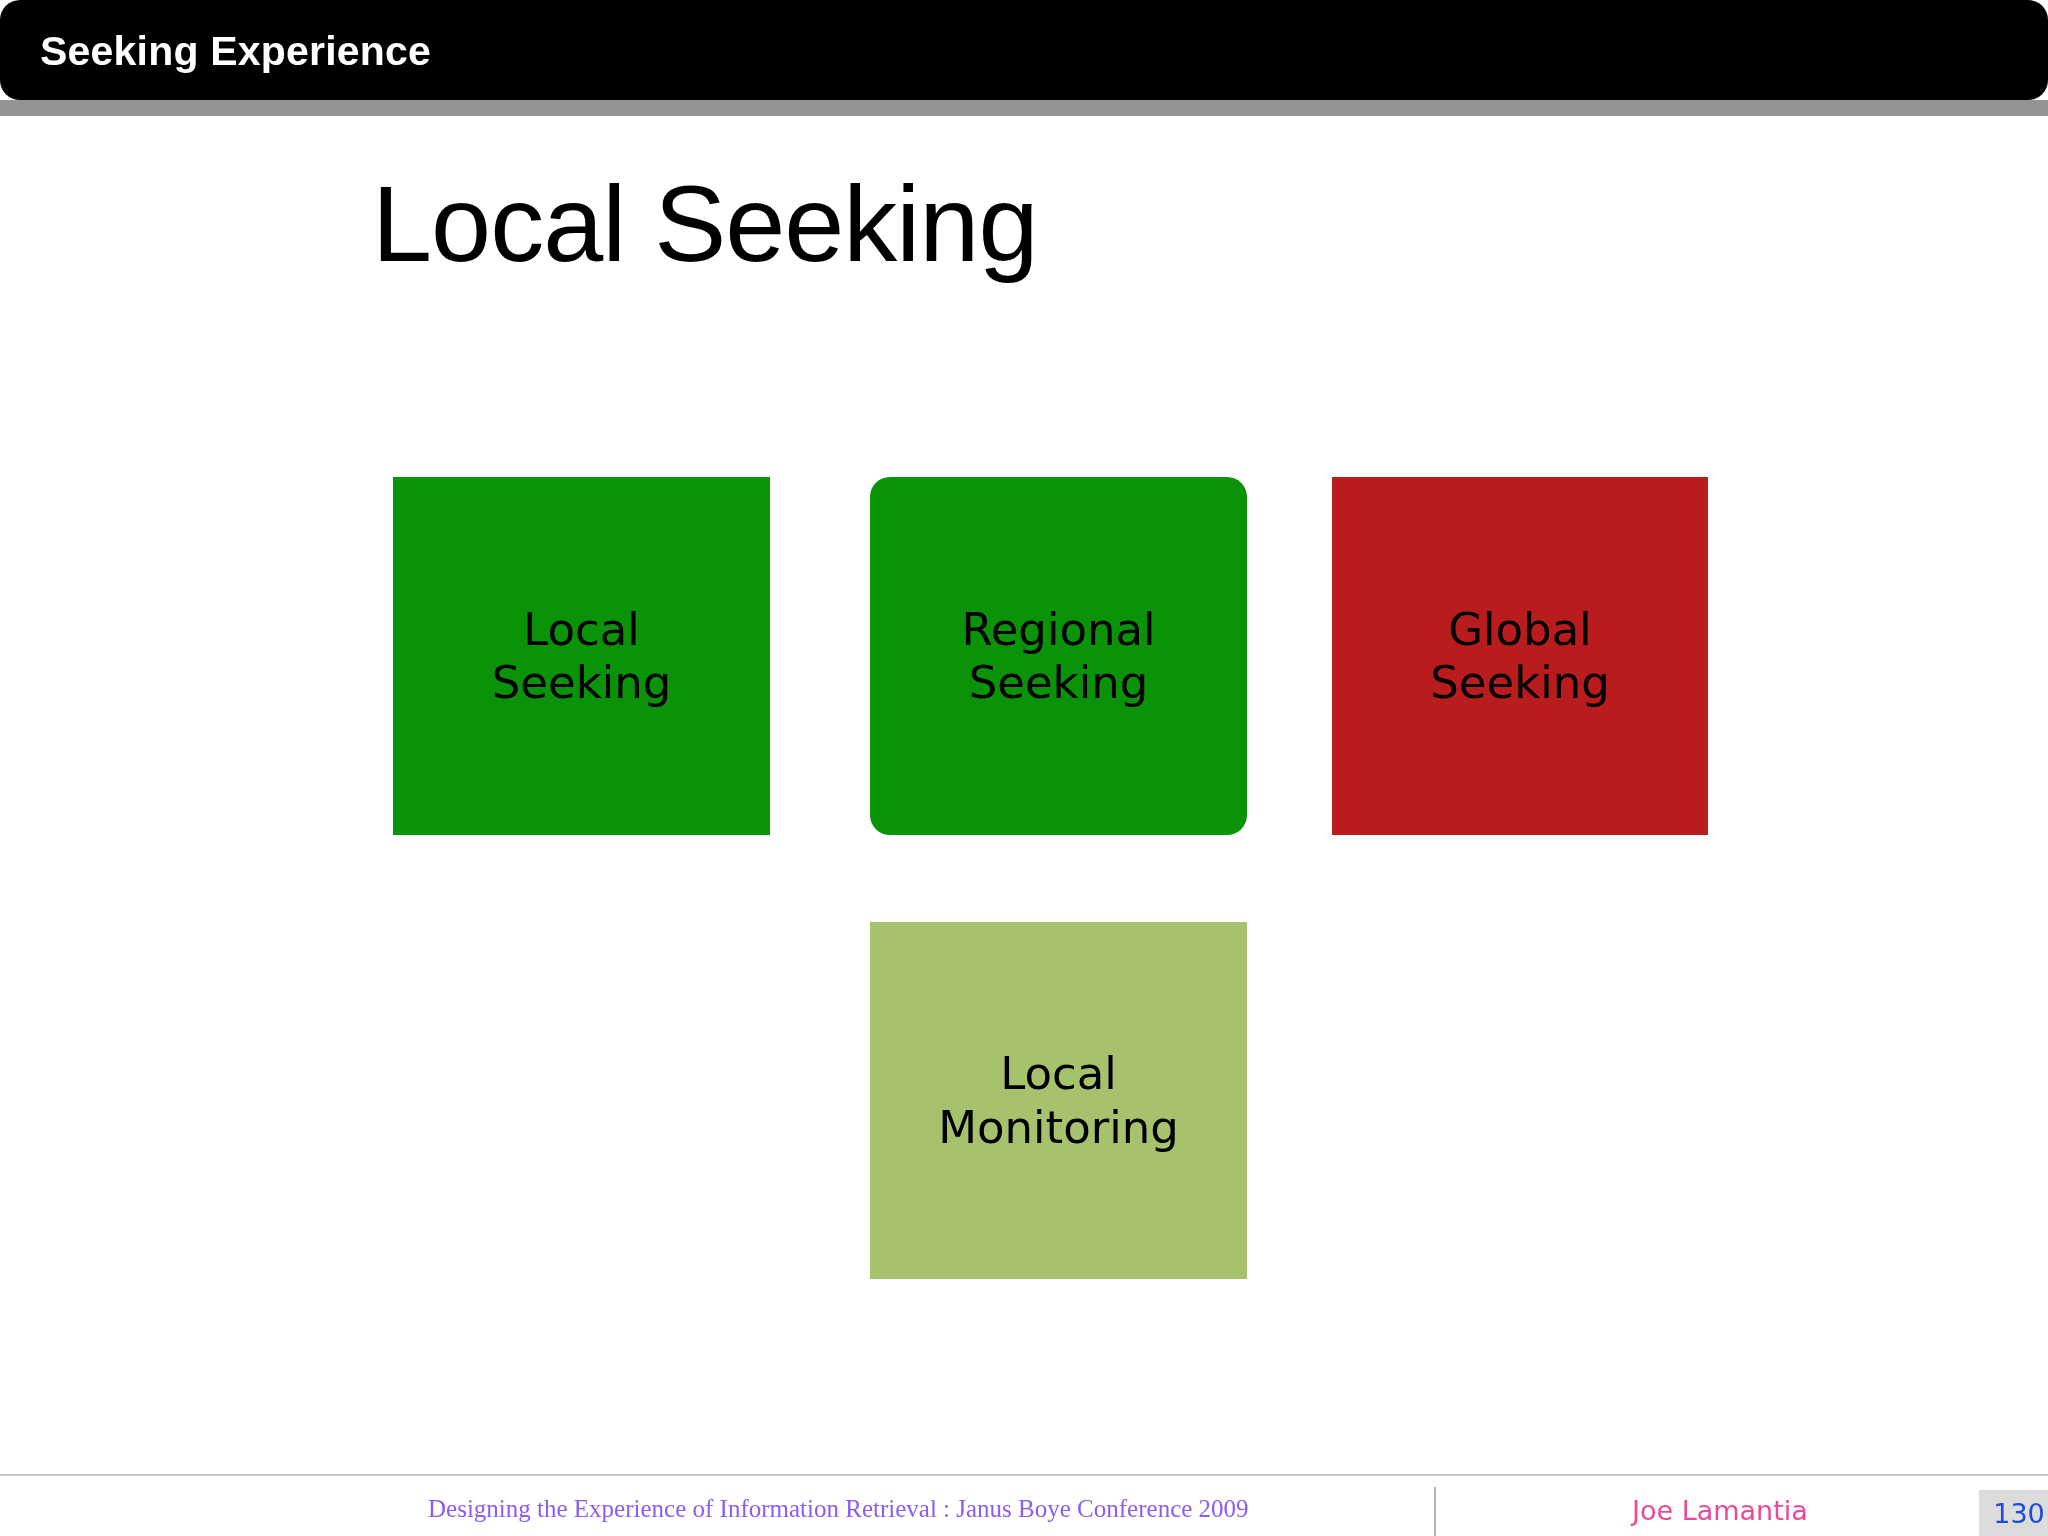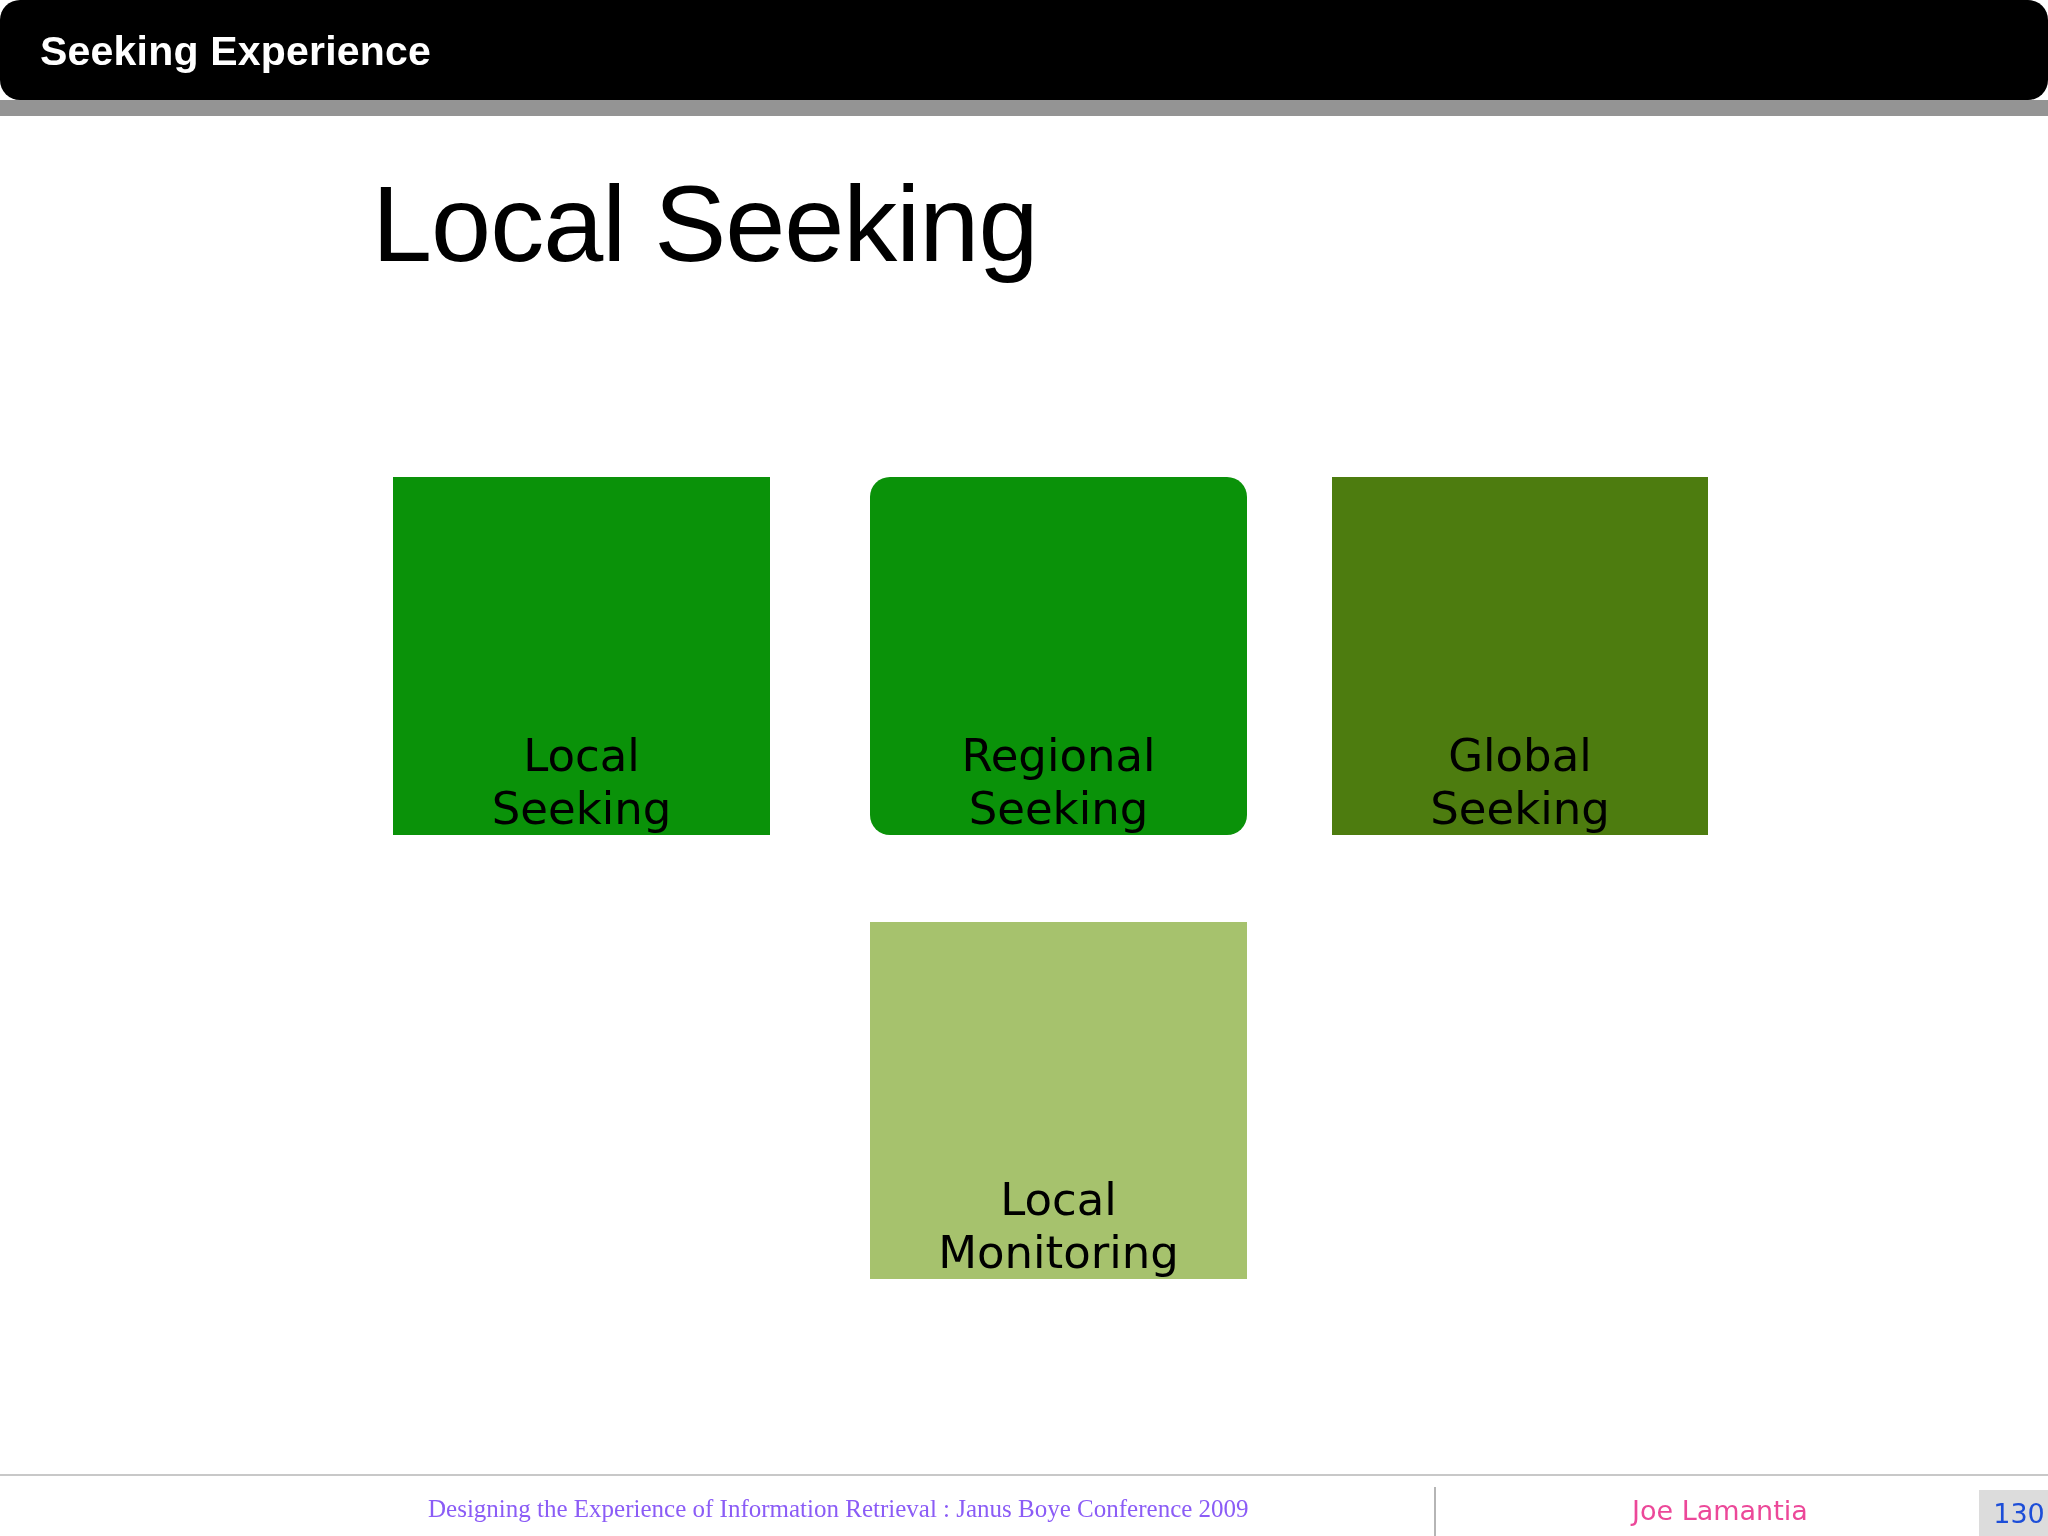--- a/index.html
+++ b/index.html
@@ -56,21 +56,21 @@
     color: #000000;
     letter-spacing: -1px;
     line-height: 1.15;
     white-space: nowrap;
   }
 
   
   .box {
     position: absolute;
     display: flex;
-    align-items: flex-end;
+    align-items: center;
     justify-content: center;
     text-align: center;
     box-sizing: border-box;
   }
   .box-label {
     font-family: "DejaVu Sans", sans-serif;
     font-size: 45px;
     font-weight: 400;
     color: #000000;
     line-height: 1.18;
@@ -165,21 +165,21 @@
 <div class="box box-seek-local" style="background: rgb(10, 146, 9);">
   <span class="box-label">Local
 Seeking</span>
 </div>
 
 <div class="box box-seek-regional" style="background: rgb(10, 146, 9); border-radius: 20px;">
   <span class="box-label">Regional
 Seeking</span>
 </div>
 
-<div class="box box-seek-global" style="background: #4d7c0f;">
+<div class="box box-seek-global" style="background: #b91c1c;">
   <span class="box-label">Global
 Seeking</span>
 </div>
 
 <div class="box box-monitor-local" style="background: rgb(166, 194, 109);">
   <span class="box-label">Local
 Monitoring</span>
 </div>
 
 <div class="footer-rule"></div>

